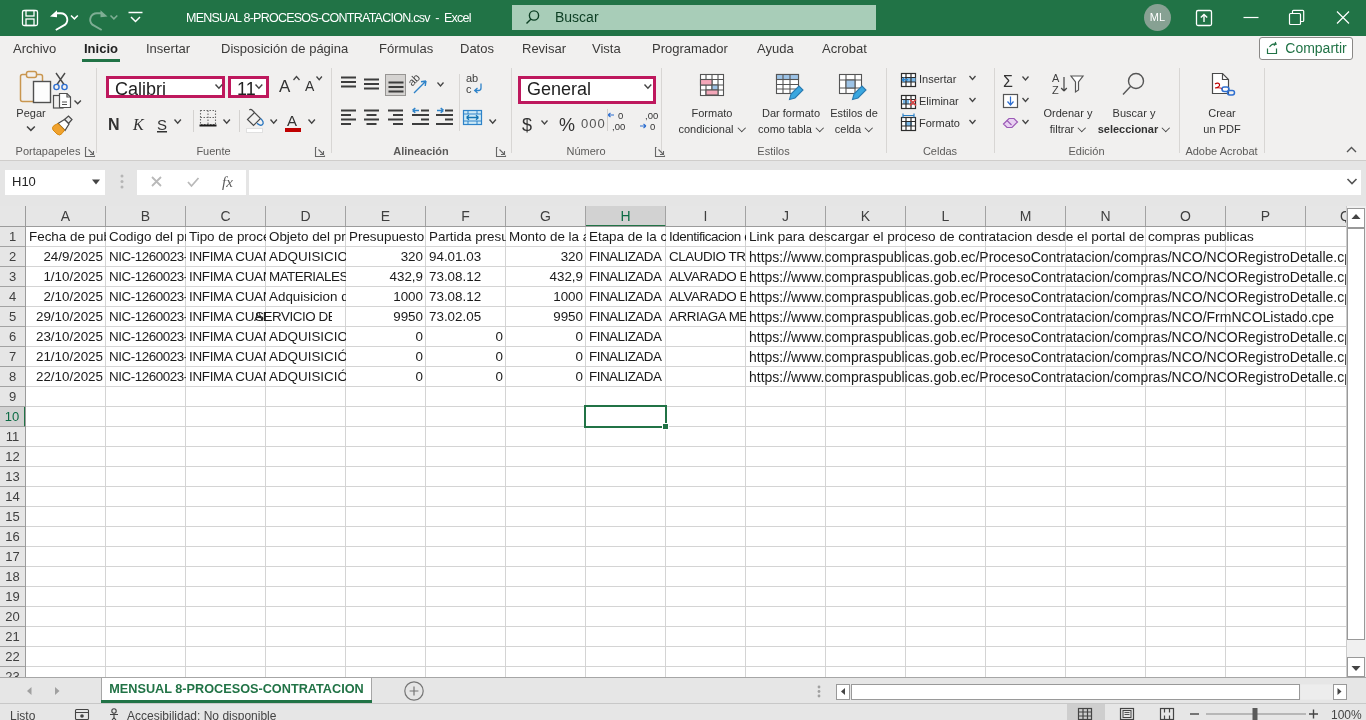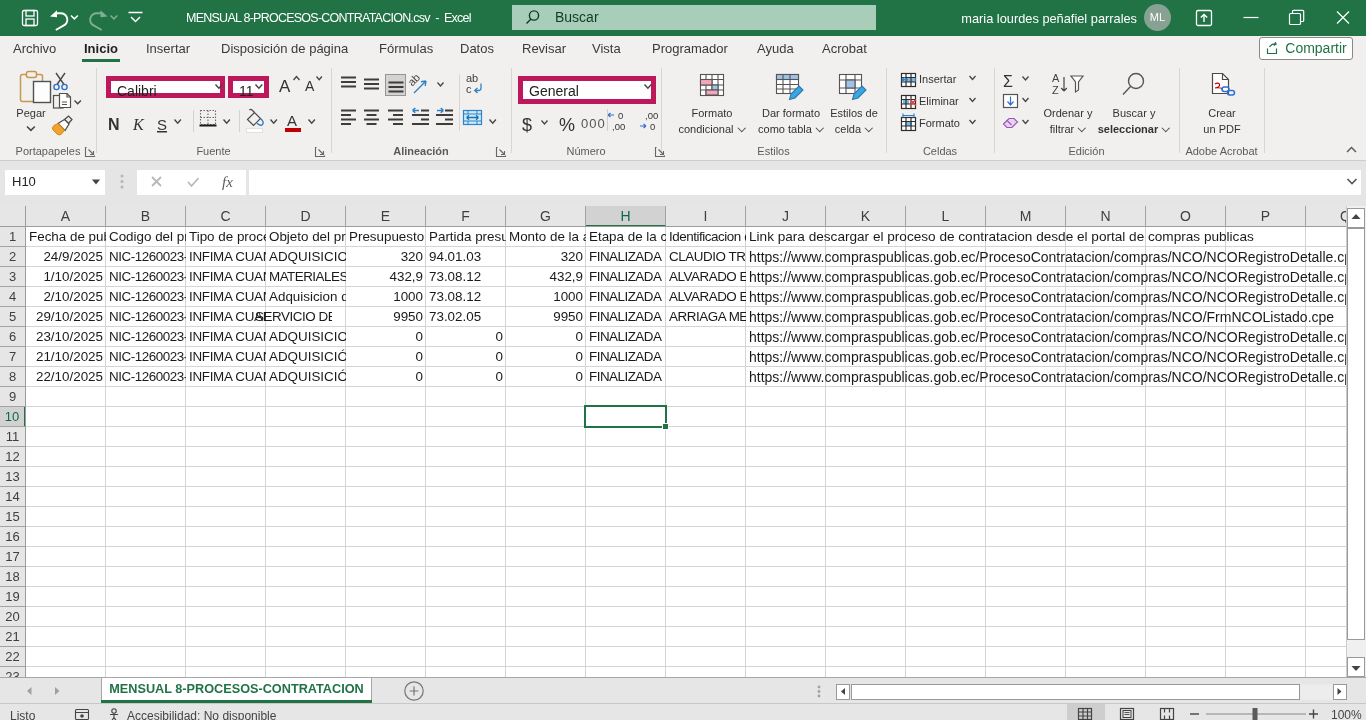--- a/index.html
+++ b/index.html
@@ -18,21 +18,21 @@
 #tabrow { left:0; top:36px; width:1366px; height:27px; background:#f1f0ef; font-size:13px; color:#3b3a39; }
 .rtab { position:absolute; top:0; height:27px; line-height:26px; }
 #tab-inicio { font-weight:bold; color:#222; }
 #tab-inicio::after { content:""; position:absolute; left:-2px; right:-2px; bottom:1px; height:3px; background:#217346; }
 #compartir { left:1259px; top:1px; width:94px; height:23px; background:#fff; border:1px solid #8a8886; border-radius:3px; color:#217346; font-size:14px; text-align:center; line-height:21px; }
 
 #ribbon { left:0; top:63px; width:1366px; height:98px; background:#f1f0ef; border-bottom:1px solid #cfcdcb; font-size:11px; color:#333; }
 .gsep { position:absolute; top:5px; height:85px; width:1px; background:#d8d6d4; }
 .glabel { position:absolute; top:82px; height:13px; line-height:13px; font-size:11px; color:#5c5b5a; text-align:center; }
 .rlbl { position:absolute; font-size:11px; color:#333; white-space:nowrap; }
-.combo { position:absolute; background:#fff; border:5px solid #be185d; font-size:14px; color:#222; }
+.combo { position:absolute; background:#fff; border:3px solid #be185d; font-size:18px; color:#222; }
 
 #fbar { left:0; top:161px; width:1366px; height:45px; background:#e5e5e5; }
 #namebox { position:absolute; left:5px; top:9px; width:100px; height:25px; background:#fff; }
 #nameboxtext { position:absolute; left:7px; top:4px; font-size:13px; color:#222; }
 #fxbox { position:absolute; left:137px; top:9px; width:109px; height:25px; background:#fff; }
 #ffield { position:absolute; left:249px; top:9px; width:1112px; height:25px; background:#fff; }
 
 #corner { left:0; top:206px; width:26px; height:21px; background:#e6e6e6; border-right:1px solid #9c9c9c; border-bottom:1px solid #9c9c9c; }
 #colhdrs { left:26px; top:206px; width:1320px; height:21px; background:#e6e6e6; border-bottom:1px solid #9c9c9c; overflow:hidden; }
 .ch { position:absolute; top:0; height:20px; line-height:20px; text-align:center; font-size:14px; color:#3f3f3f; border-right:1px solid #a3a3a3; }
@@ -60,21 +60,20 @@
 .fnz{letter-spacing:-0.5px;}
 </style>
 </head>
 <body>
 
 <div class="abs" id="titlebar">
   <div class="abs" id="doctitle">MENSUAL 8-PROCESOS-CONTRATACION.csv&nbsp; - &nbsp;Excel</div>
   <div class="abs" id="searchbox">
       <span class="stext">Buscar</span>
     </div>
-  <div class="abs" id="username">maria lourdes peñafiel parrales</div>
   <div class="abs" id="avatar">ML</div>
   <svg width="1366" height="36" style="left:0;top:0;" fill="none" stroke="#fff" stroke-width="1.3">
 
     <g>
       <rect x="22.5" y="10.5" width="15" height="15" rx="1.5"></rect>
       <rect x="26" y="10.5" width="8" height="5.5"></rect>
       <rect x="26" y="19" width="8" height="6.5"></rect>
     </g>
 
     <g>

